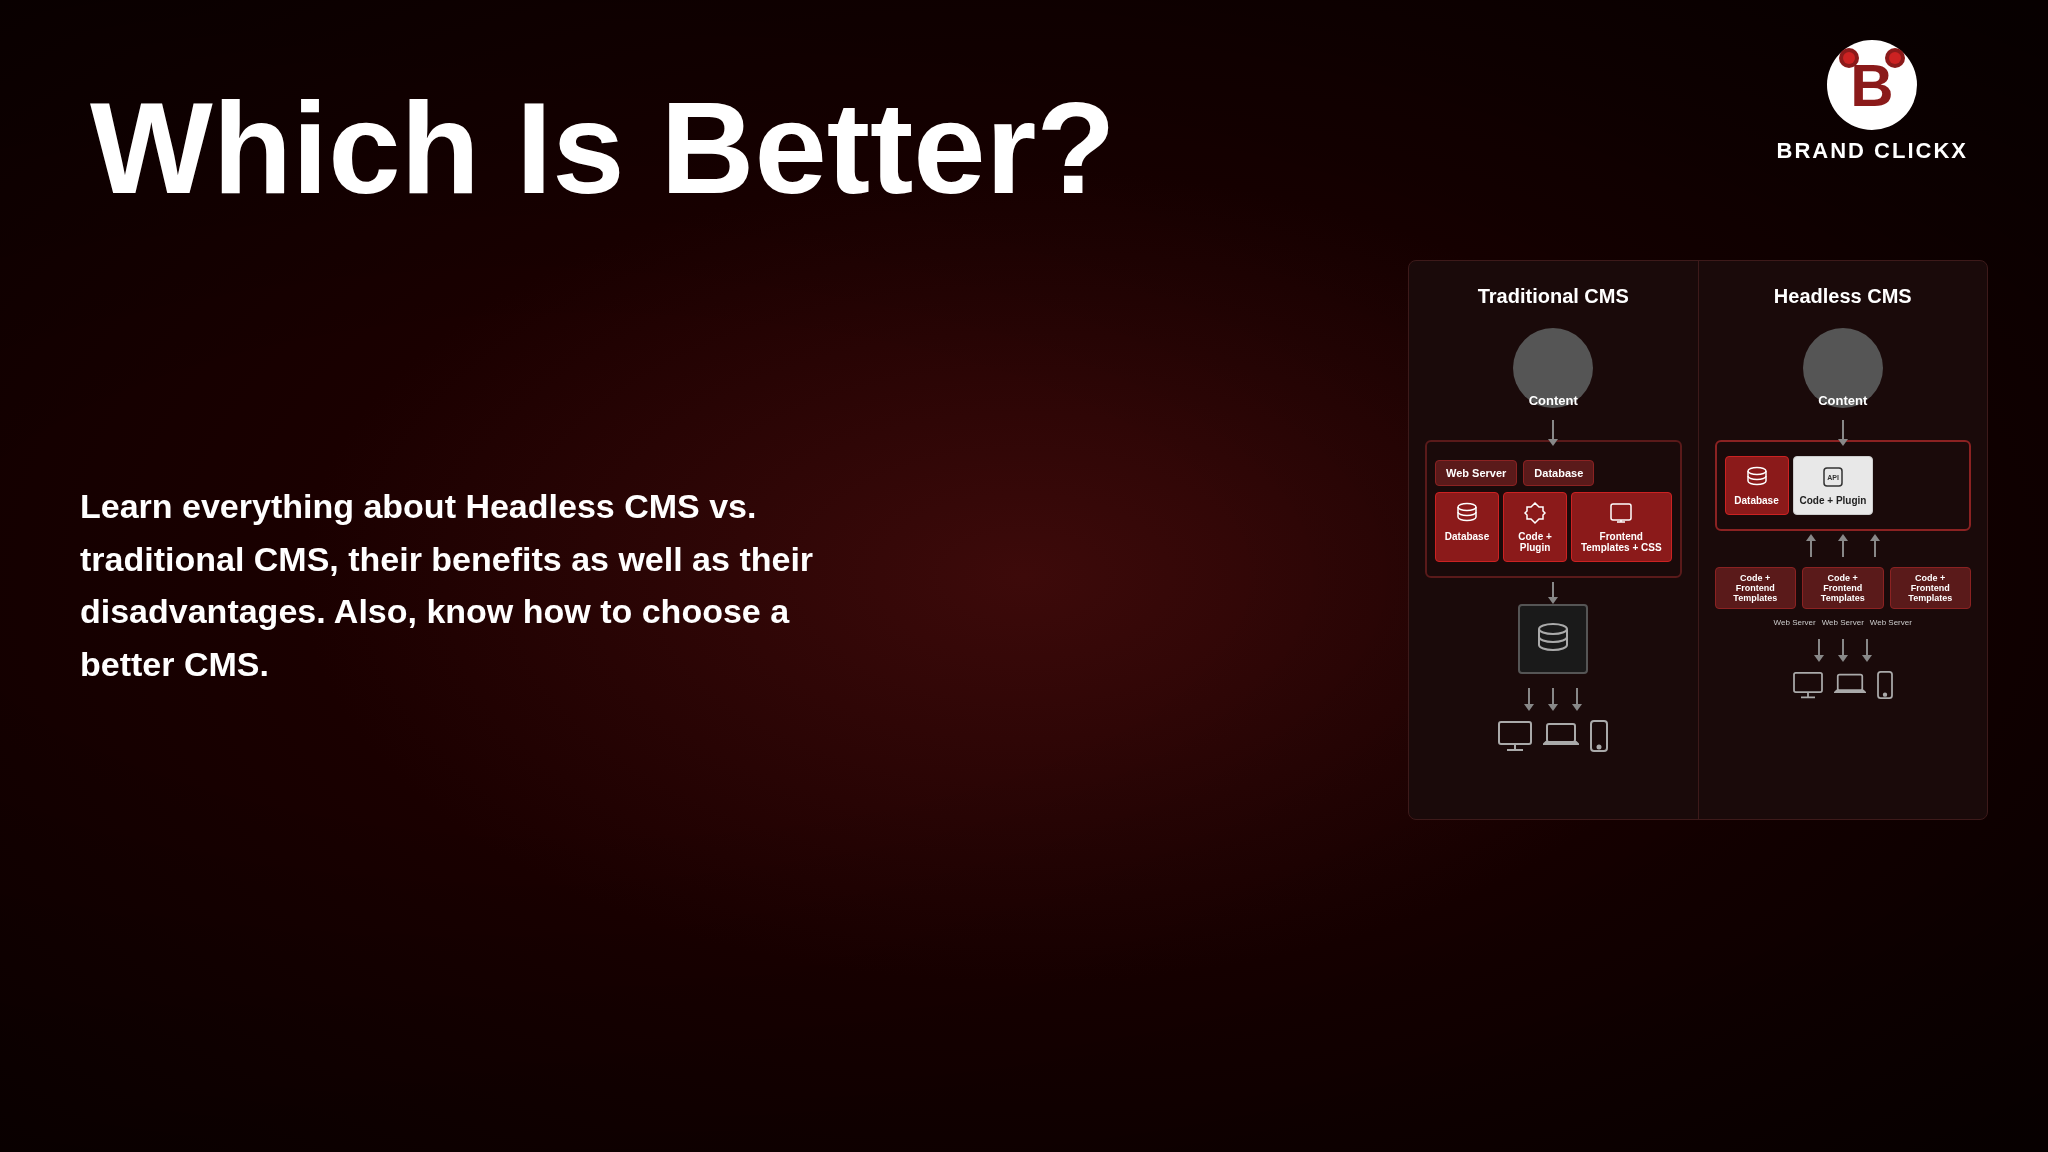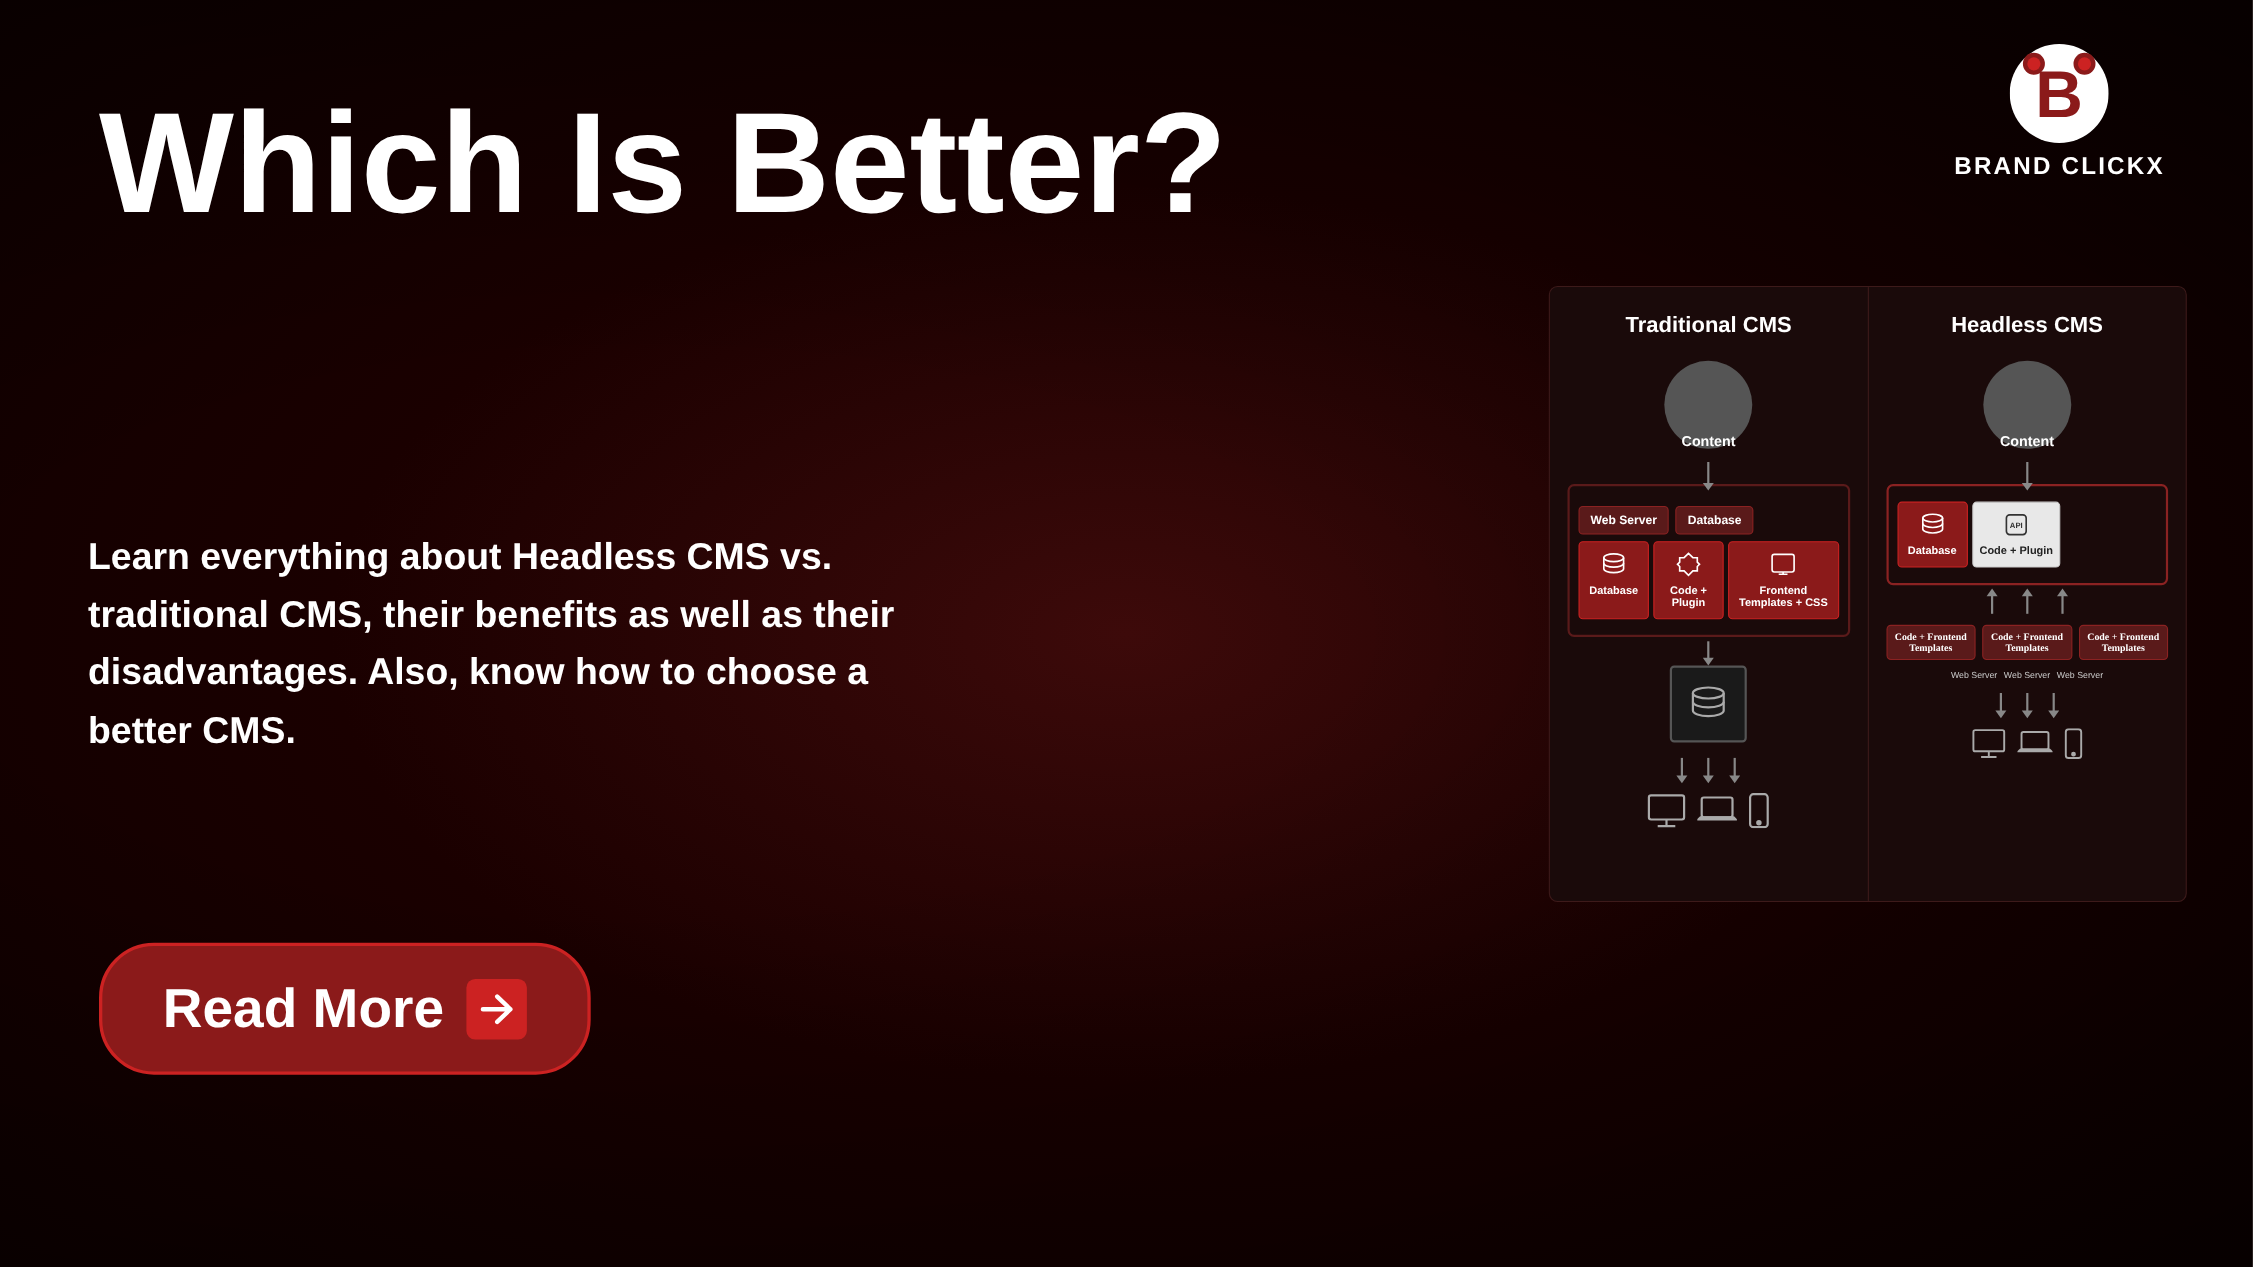--- a/index.html
+++ b/index.html
@@ -307,21 +307,21 @@
 
     .server-group-item {
       background: #5a1a1a;
       border: 1px solid #8b2222;
       border-radius: 4px;
       padding: 5px 6px;
       color: #fff;
       font-size: 9px;
       font-weight: 700;
       text-align: center;
-      font-family: Liberation Serif, serif;
+      font-family: Liberation Sans, sans-serif;
       min-width: 52px;
     }
 
     .small-label {
       font-size: 8px;
       color: #ccc;
       text-align: center;
     }
 
     .arrows-up {
@@ -393,28 +393,20 @@
     </svg>
     <span class="logo-text">BRAND CLICKX</span>
   </div>
 
   <div class="main-heading">
     <span class="heading-line2">Which Is Better?</span>
   </div>
 
   <p class="description">Learn everything about Headless CMS vs. traditional CMS, their benefits as well as their disadvantages. Also, know how to choose a better CMS.</p>
 
-  <a class="read-more-btn" href="#">
-    <span class="read-more-label">Read More</span>
-    <div class="arrow-icon">
-      <svg viewBox="0 0 35 35" fill="none">
-        <path d="M5 17.5H30M30 17.5L18 6M30 17.5L18 29" stroke="white" stroke-width="4" stroke-linecap="round" stroke-linejoin="round"></path>
-      </svg>
-    </div>
-  </a>
 
   <div class="diagram-container">
 
     <div class="cms-column traditional">
       <div class="cms-title">Traditional CMS</div>
 
       <div class="content-bubble">
         <span>Content</span>
       </div>
 

